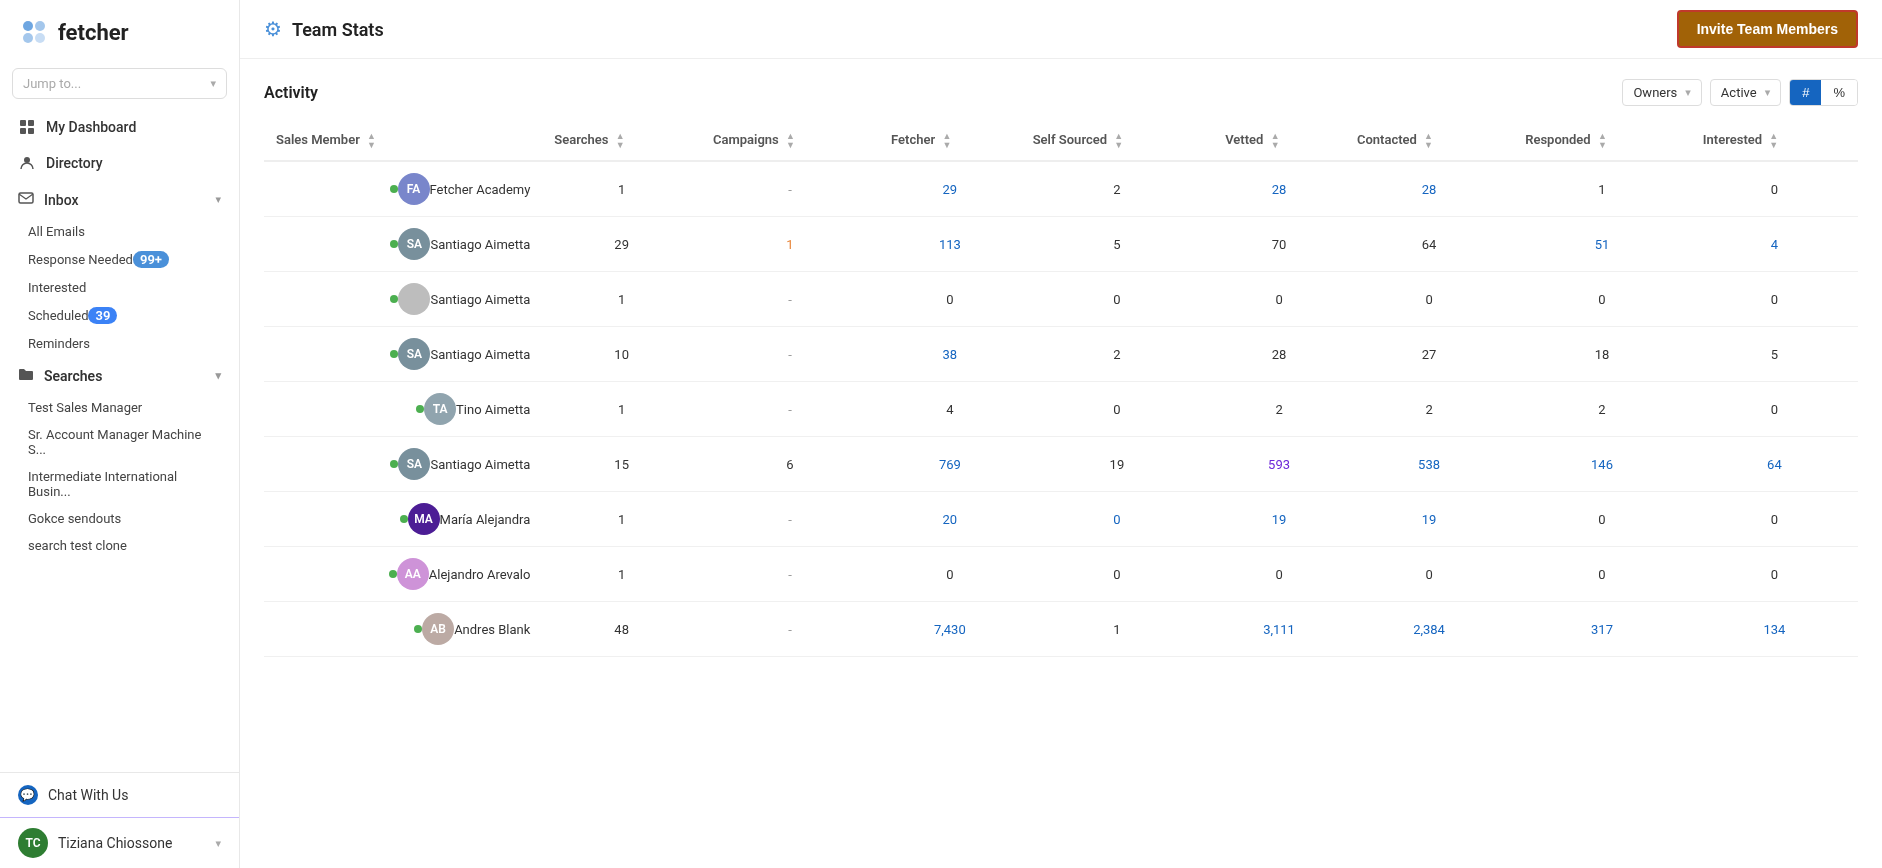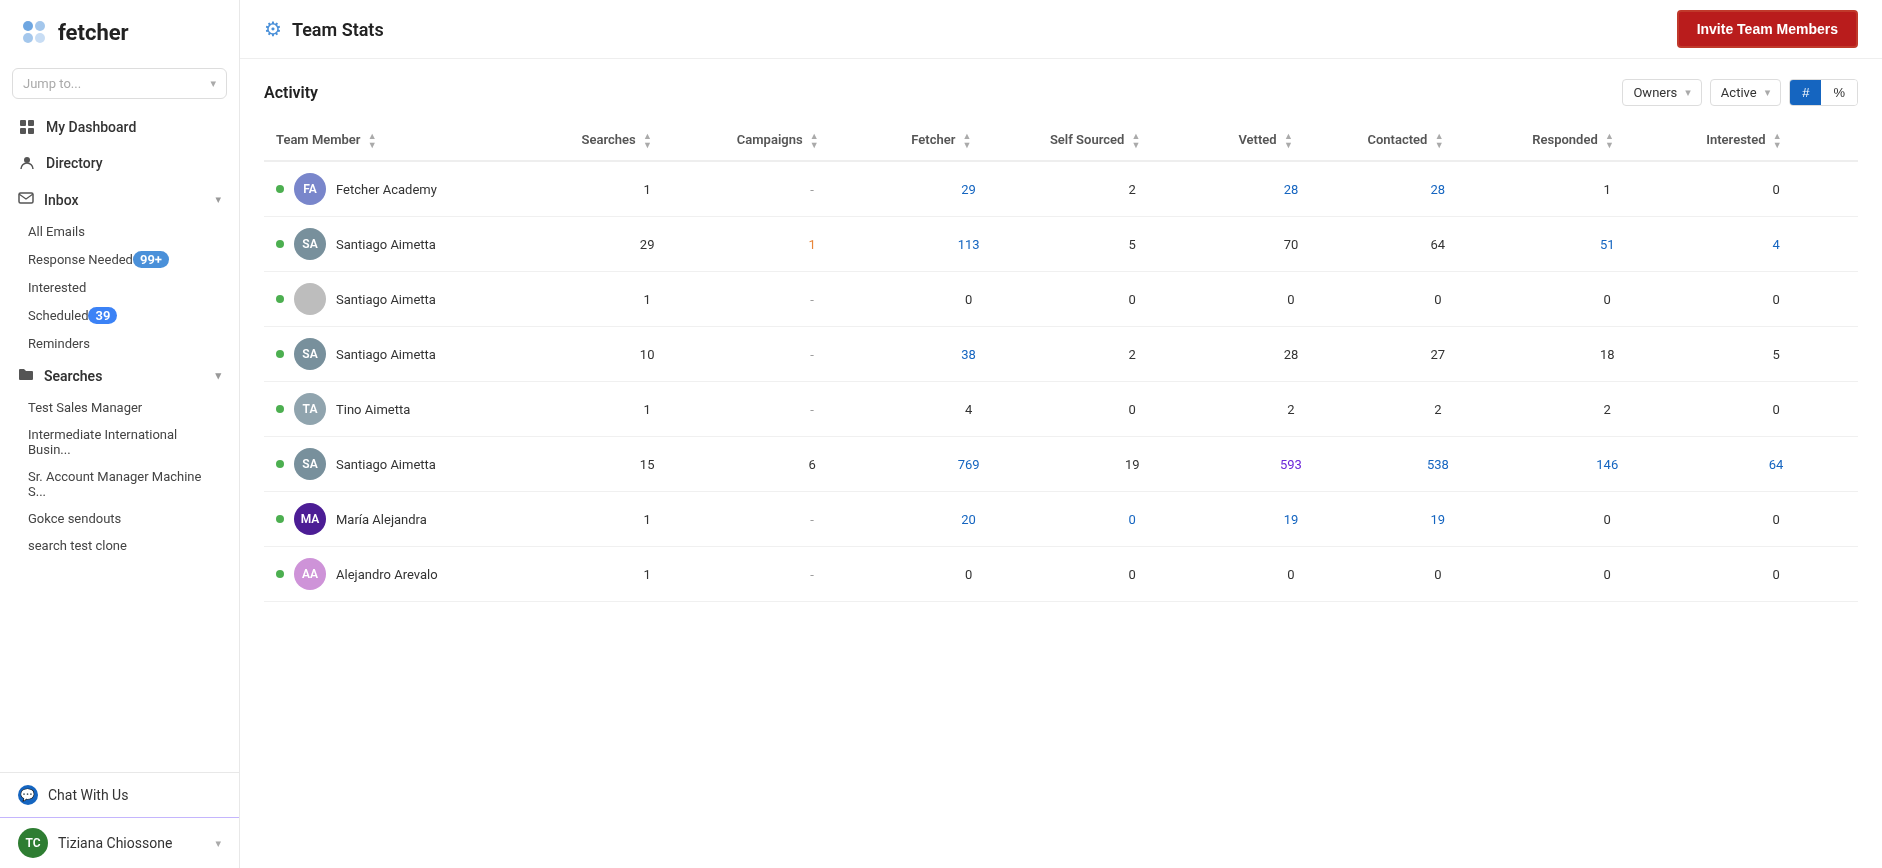--- a/index.html
+++ b/index.html
@@ -156,21 +156,21 @@
     .page-title-icon {
       color: #4A90D9;
       font-size: 20px;
     }
     .page-title {
       font-size: 18px;
       font-weight: 600;
       color: #222;
     }
     .invite-button {
-      background: #b91c1c;
+      background: #a16207;
       color: #fff;
       border: 2px solid #c0392b;
       border-radius: 4px;
       padding: 9px 18px;
       font-size: 14px;
       font-weight: 600;
       cursor: pointer;
       white-space: nowrap;
     }
 
@@ -252,21 +252,22 @@
     }
     .data-table td {
       padding: 11px 12px;
       font-size: 13px;
       color: #333;
       border-bottom: 1px solid #f0f0f0;
     }
     .team-member-cell {
       display: flex;
       align-items: center;
-      gap: 10px;
+      gap: 0;
+      justify-content: flex-end;
     }
     .status-dot {
       width: 8px;
       height: 8px;
       border-radius: 50%;
       background: #4caf50;
       flex-shrink: 0;
     }
     .member-avatar {
       width: 32px;
@@ -360,24 +361,24 @@
         </svg>
     </span>
     <span>Searches</span>
     <span class="sidebar-collapse-arrow" style="margin-left:auto;">▾</span>
   </div>
 
   <div class="sidebar-sub-item">
     <span>Test Sales Manager</span>
   </div>
   <div class="sidebar-sub-item">
+    <span>Sr. Account Manager Machine S...</span>
+  </div>
+  <div class="sidebar-sub-item">
     <span>Intermediate International Busin...</span>
-  </div>
-  <div class="sidebar-sub-item">
-    <span>Sr. Account Manager Machine S...</span>
   </div>
   <div class="sidebar-sub-item">
     <span>Gokce sendouts</span>
   </div>
   <div class="sidebar-sub-item">
     <span>search test clone</span>
   </div>
 
   <div class="sidebar-bottom">
     <div class="chat-item">
@@ -418,21 +419,21 @@
           <button class="toggle-btn active">#</button>
           <button class="toggle-btn">%</button>
         </div>
       </div>
     </div>
 
     <table class="data-table">
       <thead>
         <tr>
           <th>
-            <span>Team Member</span>
+            <span>Sales Member</span>
             <span class="sort-arrows">▲<br>▼</span>
           </th>
           <th>
             <span>Searches</span>
             <span class="sort-arrows">▲<br>▼</span>
           </th>
           <th>
             <span>Campaigns</span>
             <span class="sort-arrows">▲<br>▼</span>
           </th>
@@ -592,16 +593,33 @@
   </td>
             <td style="color: rgb(51, 51, 51); text-align: center;">1</td>
             <td style="color: rgb(153, 153, 153); text-align: center;">-</td>
             <td style="color: rgb(51, 51, 51); text-align: center;">0</td>
             <td style="color: rgb(51, 51, 51); text-align: center;">0</td>
             <td style="color: rgb(51, 51, 51); text-align: center;">0</td>
             <td style="color: rgb(51, 51, 51); text-align: center;">0</td>
             <td style="color: rgb(51, 51, 51); text-align: center;">0</td>
             <td style="color: rgb(51, 51, 51); text-align: center;">0</td>
           </tr>
+          <tr>
+            <td>
+    <div class="team-member-cell">
+      <span class="status-dot"></span>
+      <div class="member-avatar" style="background:#bcaaa4">AB</div>
+      <span class="member-name">Andres Blank</span>
+    </div>
+  </td>
+            <td style="color: rgb(51, 51, 51); text-align: center;">48</td>
+            <td style="color: rgb(153, 153, 153); text-align: center;">-</td>
+            <td style="color: rgb(21, 101, 192); text-align: center;">7,430</td>
+            <td style="color: rgb(51, 51, 51); text-align: center;">1</td>
+            <td style="color: rgb(21, 101, 192); text-align: center;">3,111</td>
+            <td style="color: rgb(21, 101, 192); text-align: center;">2,384</td>
+            <td style="color: rgb(21, 101, 192); text-align: center;">317</td>
+            <td style="color: rgb(21, 101, 192); text-align: center;">134</td>
+          </tr>
         </tbody>
     </table>
   </div>
 </div>
 
 </body></html>

